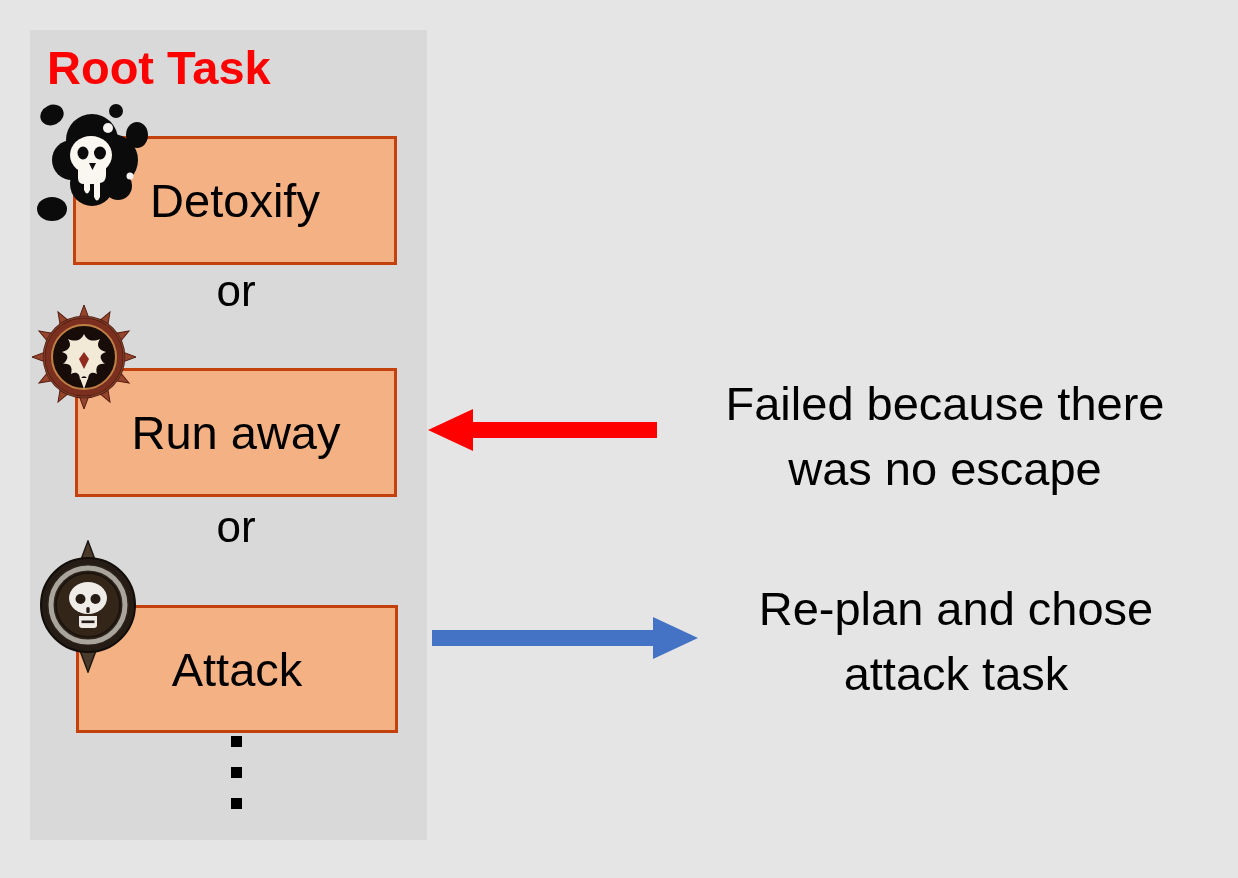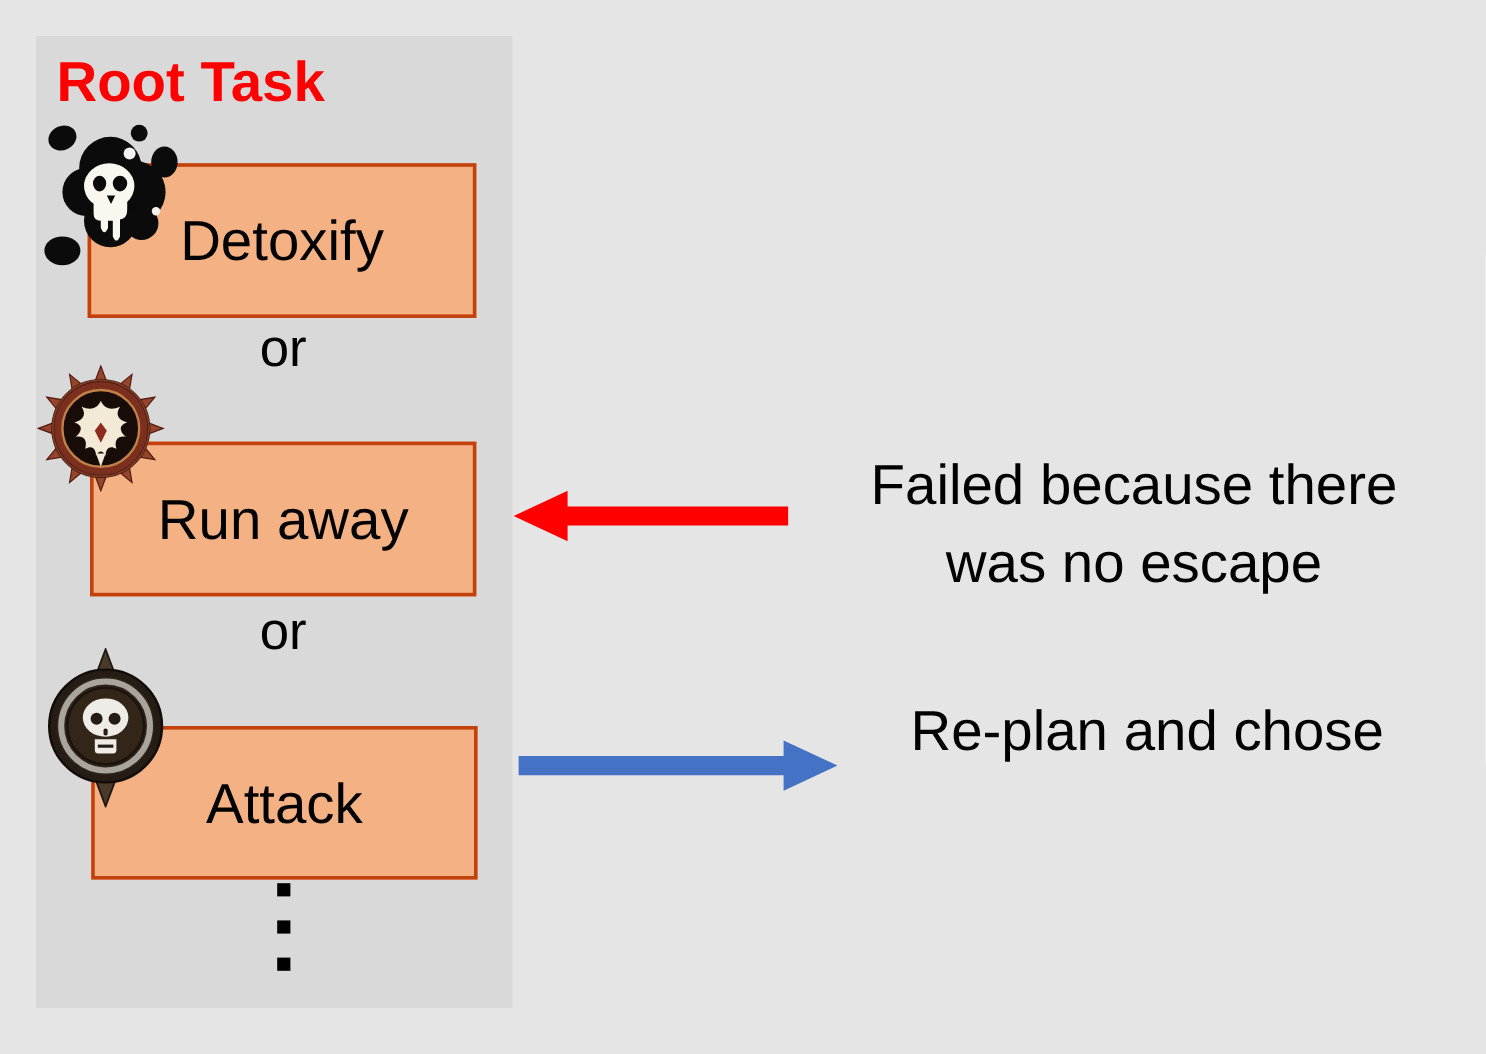--- a/index.html
+++ b/index.html
@@ -191,15 +191,16 @@
     <polygon points="0,16 221,16 221,3 266,24 221,45 221,32 0,32" fill="#4472C4"></polygon>
   </svg>
 
   <div class="note note-failed">
     <div>Failed because there</div>
     <div>was no escape</div>
   </div>
 
   <div class="note note-replan">
     <div>Re-plan and chose</div>
+    <div>attack task</div>
   </div>
 
 </div>
 
 </body></html>

